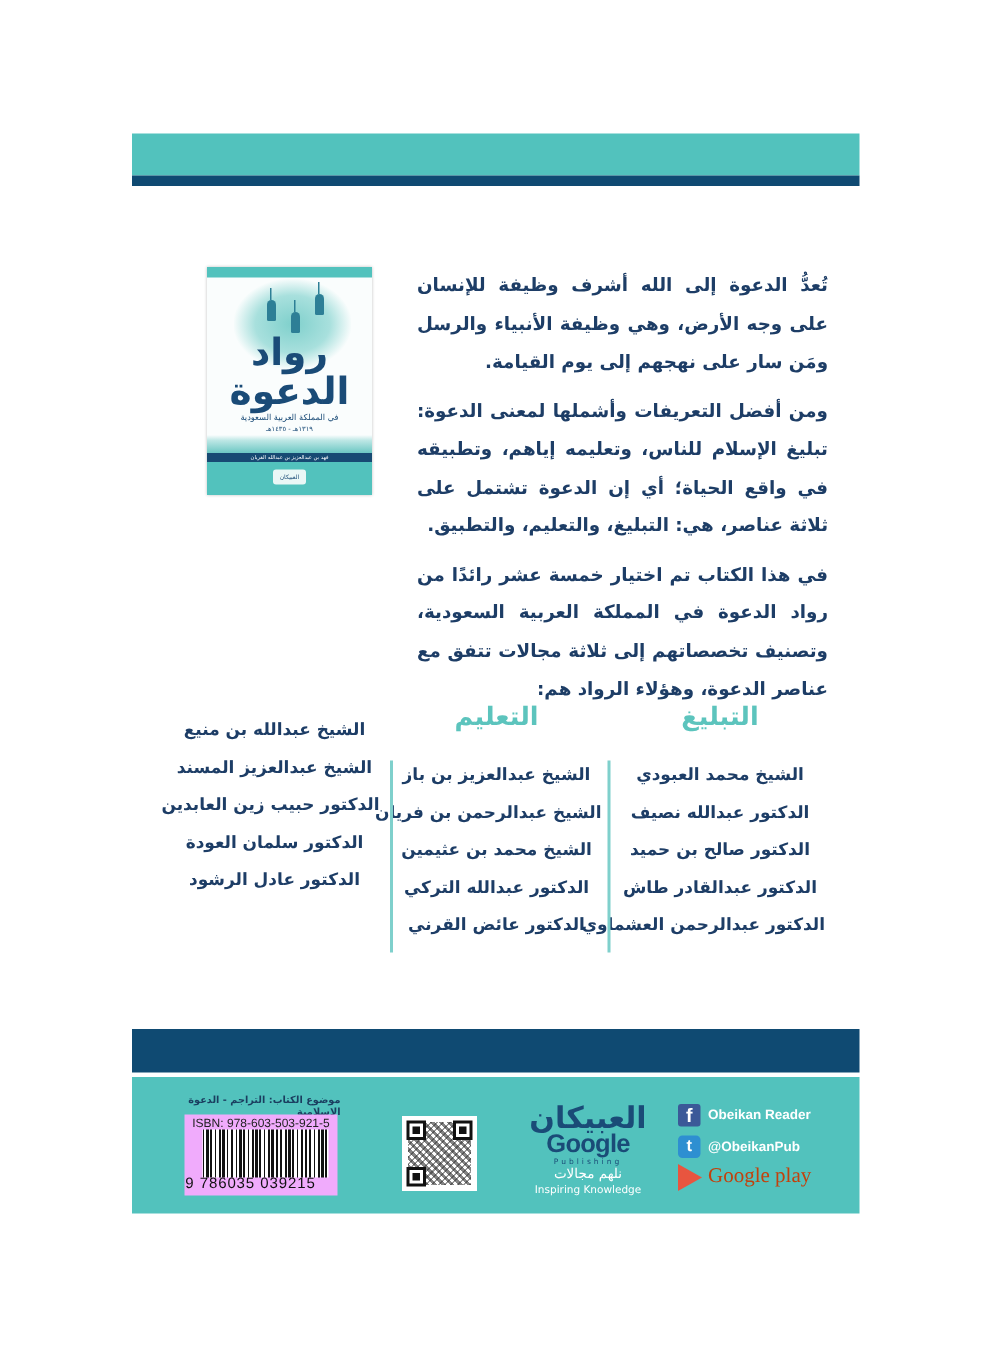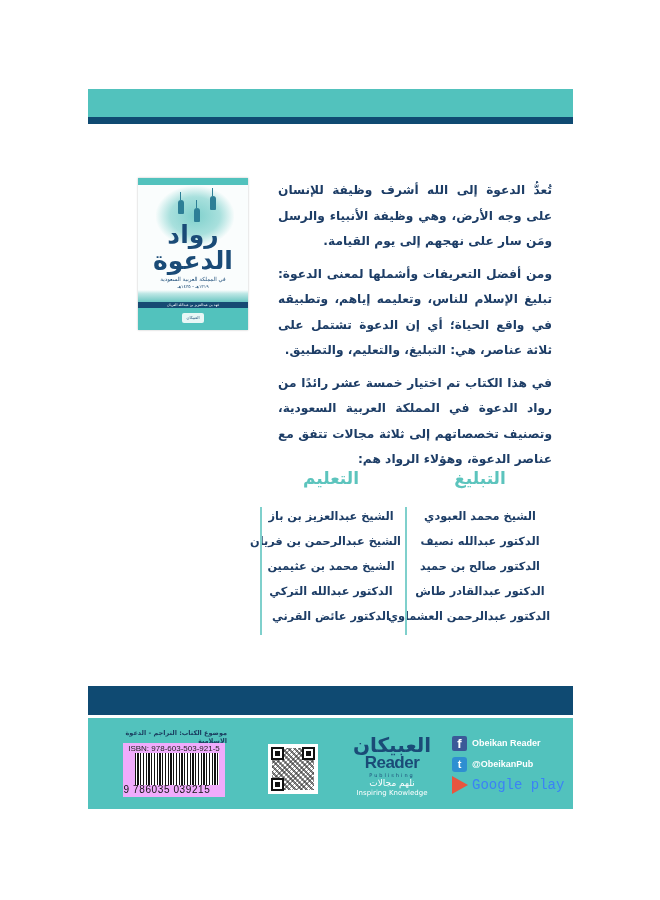--- a/index.html
+++ b/index.html
@@ -74,21 +74,21 @@
   .logo-tag-en { font-size:7px; color:#fff; line-height:8px; }
 
   .social { position:absolute; left:452px; height:16px; display:flex; align-items:center; }
   .fb-icon { width:15px; height:15px; background:#3b5998; border-radius:2px; color:#fff; font-weight:bold;
              font-size:13px; line-height:16px; text-align:center; font-family:"Liberation Sans", sans-serif; }
   .tw-icon { width:15px; height:15px; background:#2e8fd1; border-radius:3px; color:#fff; font-weight:bold;
              font-size:11px; line-height:15px; text-align:center; font-family:"Liberation Sans", sans-serif; }
   .gp-icon { width:0; height:0; border-top:9px solid transparent; border-bottom:9px solid transparent;
              border-left:16px solid #e8553f; position:relative; }
   .social-label { margin-left:5px; color:#fff; font-weight:bold; font-size:9px; font-family:"Liberation Sans", sans-serif; }
-  .gp-label { margin-left:4px; color:#3b82f6; font-size:14px; font-family:Liberation Mono, monospace; }
+  .gp-label { margin-left:4px; color:#c2410c; font-size:14px; font-family:Liberation Serif, serif; }
 </style>
 </head>
 <body>
 
 <div class="top-teal"></div>
 <div class="top-navy"></div>
 
 <div class="thumb">
   <div class="thumb-top"></div>
   <div class="thumb-splash"></div>
@@ -129,20 +129,27 @@
     <div class="col-item">الشيخ عبدالعزيز بن باز</div>
     <div class="col-item">الشيخ عبدالرحمن بن فريان</div>
     <div class="col-item">الشيخ محمد بن عثيمين</div>
     <div class="col-item">الدكتور عبدالله التركي</div>
     <div class="col-item">الدكتور عائض القرني</div>
   </div>
 </div>
 <div class="divider" style="left:260px;"></div>
 
 <div class="col" style="left:113px;">
+  <div class="col-list">
+    <div class="col-item">الشيخ عبدالله بن منيع</div>
+    <div class="col-item">الشيخ عبدالعزيز المسند</div>
+    <div class="col-item">الدكتور حبيب زين العابدين</div>
+    <div class="col-item">الدكتور سلمان العودة</div>
+    <div class="col-item">الدكتور عادل الرشود</div>
+  </div>
 </div>
 
 <div class="bot-navy"></div>
 <div class="bot-teal"></div>
 
 <div class="subject">موضوع الكتاب: التراجم - الدعوة الإسلامية</div>
 <div class="barcode">
   <div class="isbn">ISBN: 978-603-503-921-5</div>
   <div class="bars"></div>
   <div class="barnum">9 786035 039215</div>
@@ -150,21 +157,21 @@
 
 <div class="qr">
   <div class="qr-grid"></div>
   <div class="qr-eye" style="left:3px;top:3px;"></div>
   <div class="qr-eye" style="left:34px;top:3px;"></div>
   <div class="qr-eye" style="left:3px;top:34px;"></div>
 </div>
 
 <div class="logo">
   <div class="logo-ar">العبيكان</div>
-  <div class="logo-en">Reader</div>
+  <div class="logo-en">Google</div>
   <div class="logo-pub">Publishing</div>
   <div class="logo-tag-ar">نلهم مجالات</div>
   <div class="logo-tag-en">Inspiring Knowledge</div>
 </div>
 
 <div class="social" style="top:735px;">
   <div class="fb-icon">f</div>
   <span class="social-label">Obeikan Reader</span>
 </div>
 <div class="social" style="top:756px;">

